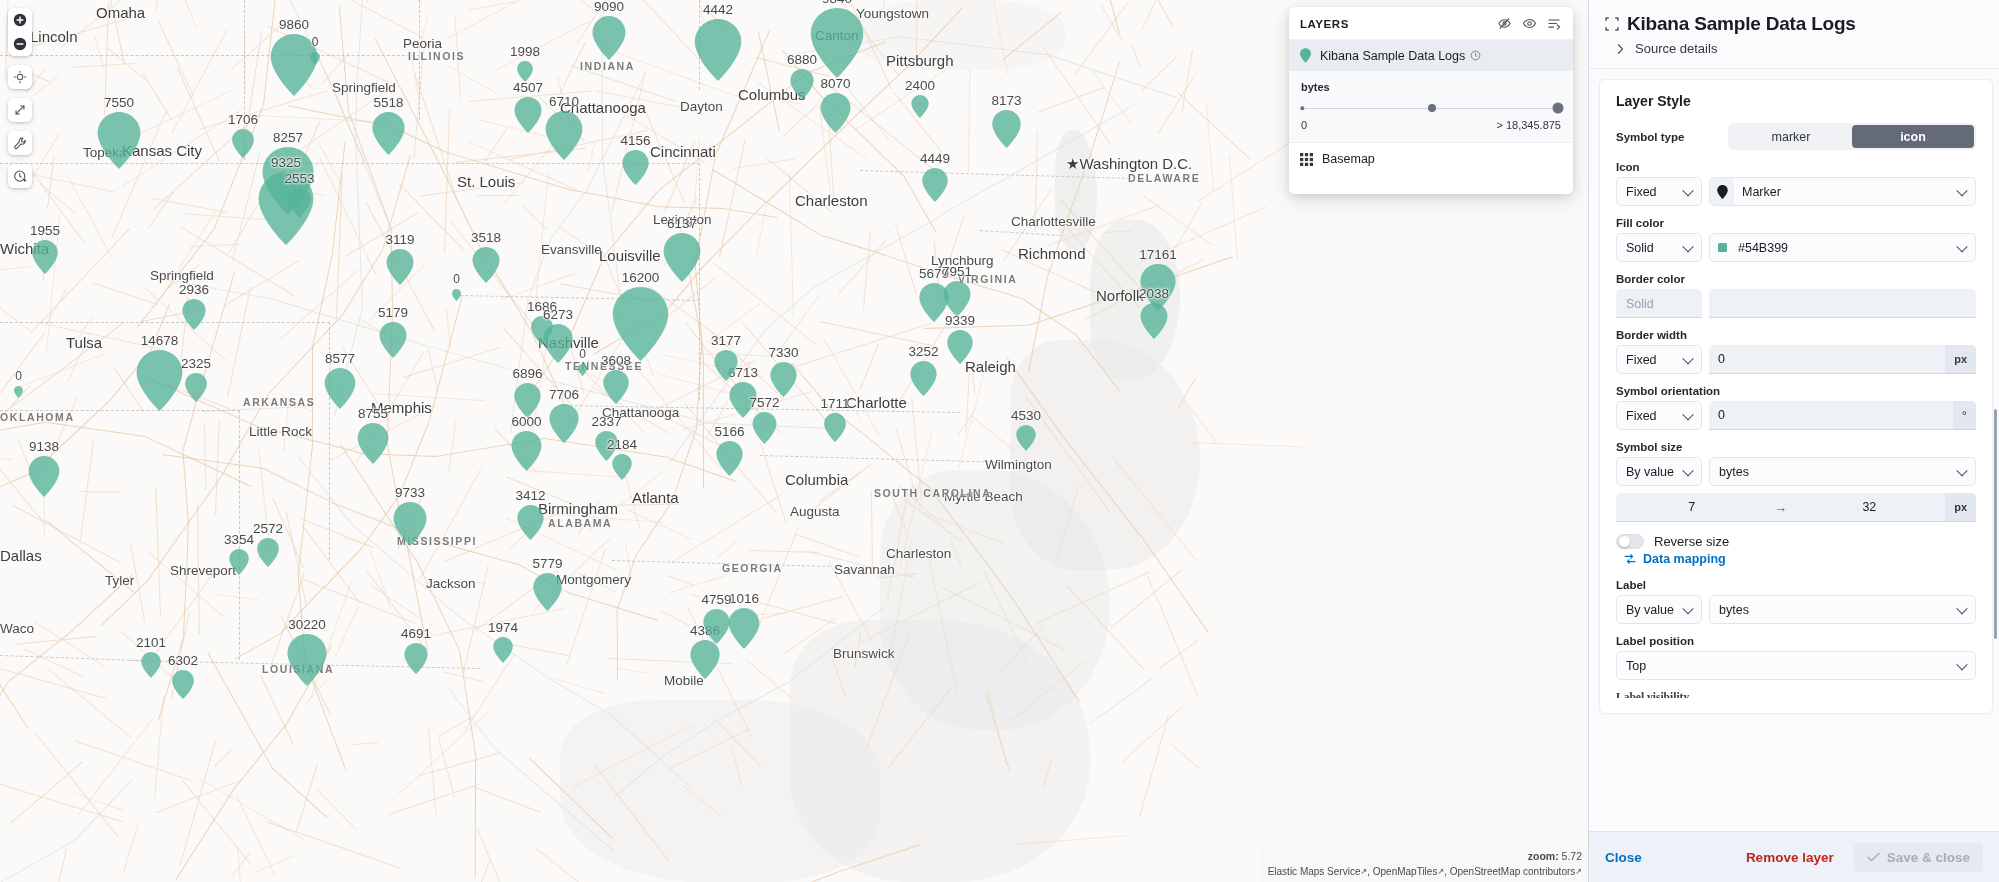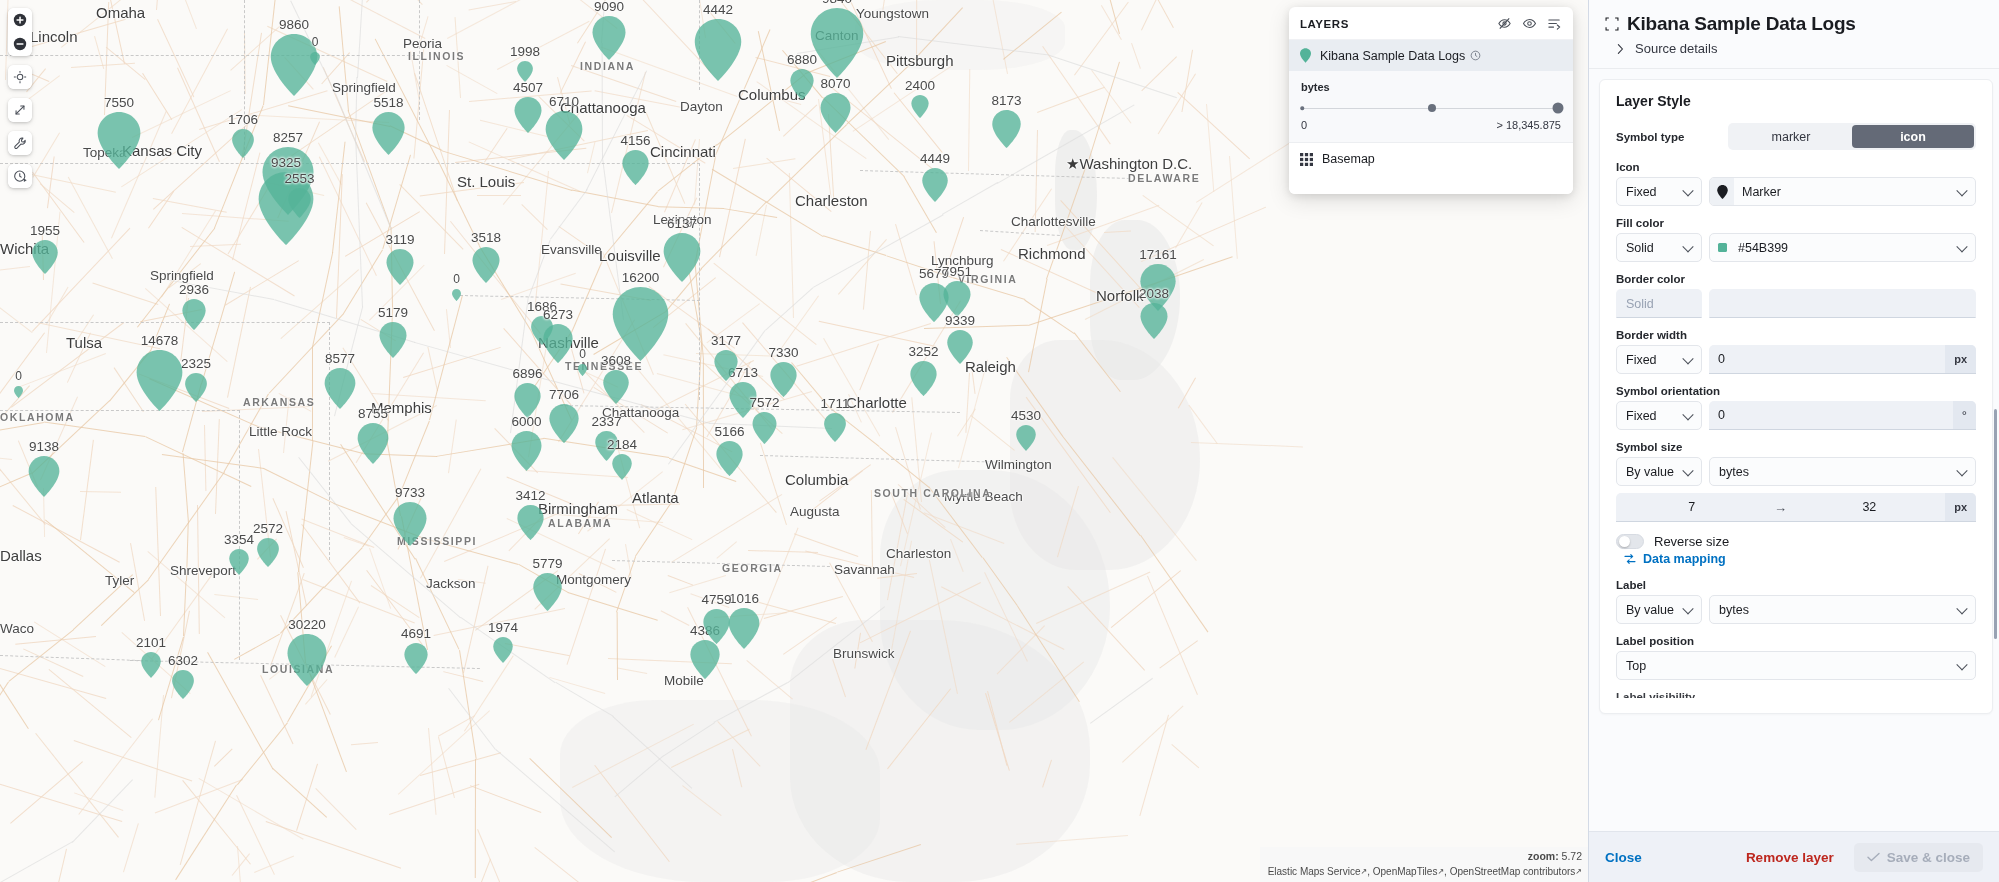--- a/index.html
+++ b/index.html
@@ -429,21 +429,21 @@
     font-size: 13.5px; font-weight: 600; color: #a6adba;
     background: #e6e9ef;
     border-radius: 5px;
     padding: 7px 13px;
     cursor: default;
   }
   .check-ico { width: 13px; height: 10px; display:block; }
 
   .cut-label {
     font-size: 11.5px; font-weight: 700; color: #25282e;
-    overflow: hidden; height: 7px; opacity: .9;
+    overflow: hidden; height: 7px; opacity: .9; font-family: Liberation Serif, serif;
   }
 </style>
 </head>
 <body>
 
 <div id="app">
 
   <div id="map">
     <div id="map-canvas"></div>
 

